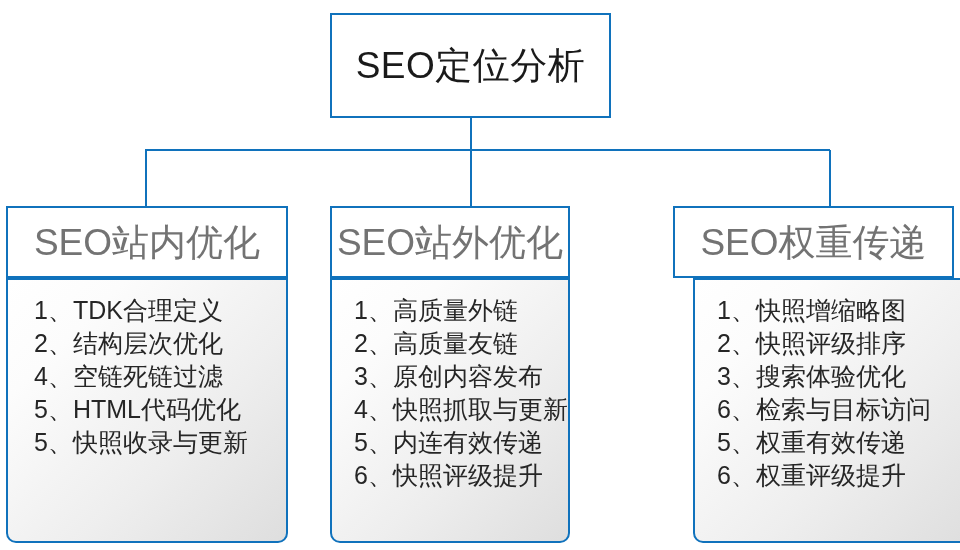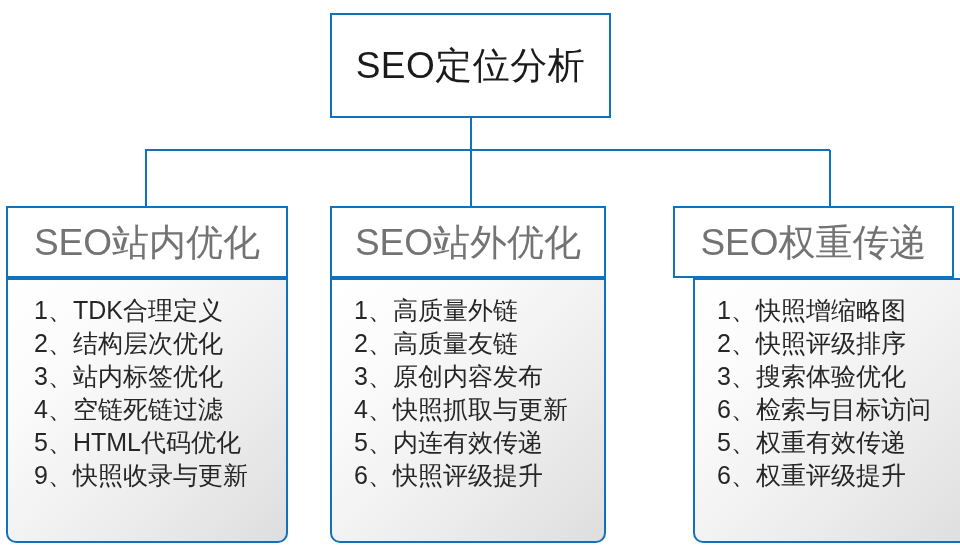--- a/index.html
+++ b/index.html
@@ -53,21 +53,21 @@
     line-height: 1;
     white-space: nowrap;
   }
 
   
   .branch {
     position: absolute;
     top: 206px;
   }
   .branch-1 { left: 6px;   width: 282px; }
-  .branch-2 { left: 330px; width: 276px; }
+  .branch-2 { left: 330px; width: 240px; }
   .branch-3 { left: 673px; width: 281px; }
 
   .branch-header {
     box-sizing: border-box;
     width: 100%;
     height: 72px;
     border: 2px solid #1072bc;
     background: #ffffff;
     display: flex;
     align-items: center;
@@ -127,24 +127,23 @@
     <div class="root-title">SEO定位分析</div>
   </div>
 
   <div class="branch branch-1">
     <div class="branch-header">
       <div class="branch-header-text">SEO站内优化</div>
     </div>
     <div class="branch-body">
       <div class="branch-item">1、TDK合理定义</div>
       <div class="branch-item">2、结构层次优化</div>
-      <div class="branch-item">3、站内标签优化</div>
       <div class="branch-item">4、空链死链过滤</div>
       <div class="branch-item">5、HTML代码优化</div>
-      <div class="branch-item">9、快照收录与更新</div>
+      <div class="branch-item">5、快照收录与更新</div>
     </div>
   </div>
 
   <div class="branch branch-2">
     <div class="branch-header">
       <div class="branch-header-text">SEO站外优化</div>
     </div>
     <div class="branch-body">
       <div class="branch-item">1、高质量外链</div>
       <div class="branch-item">2、高质量友链</div>

